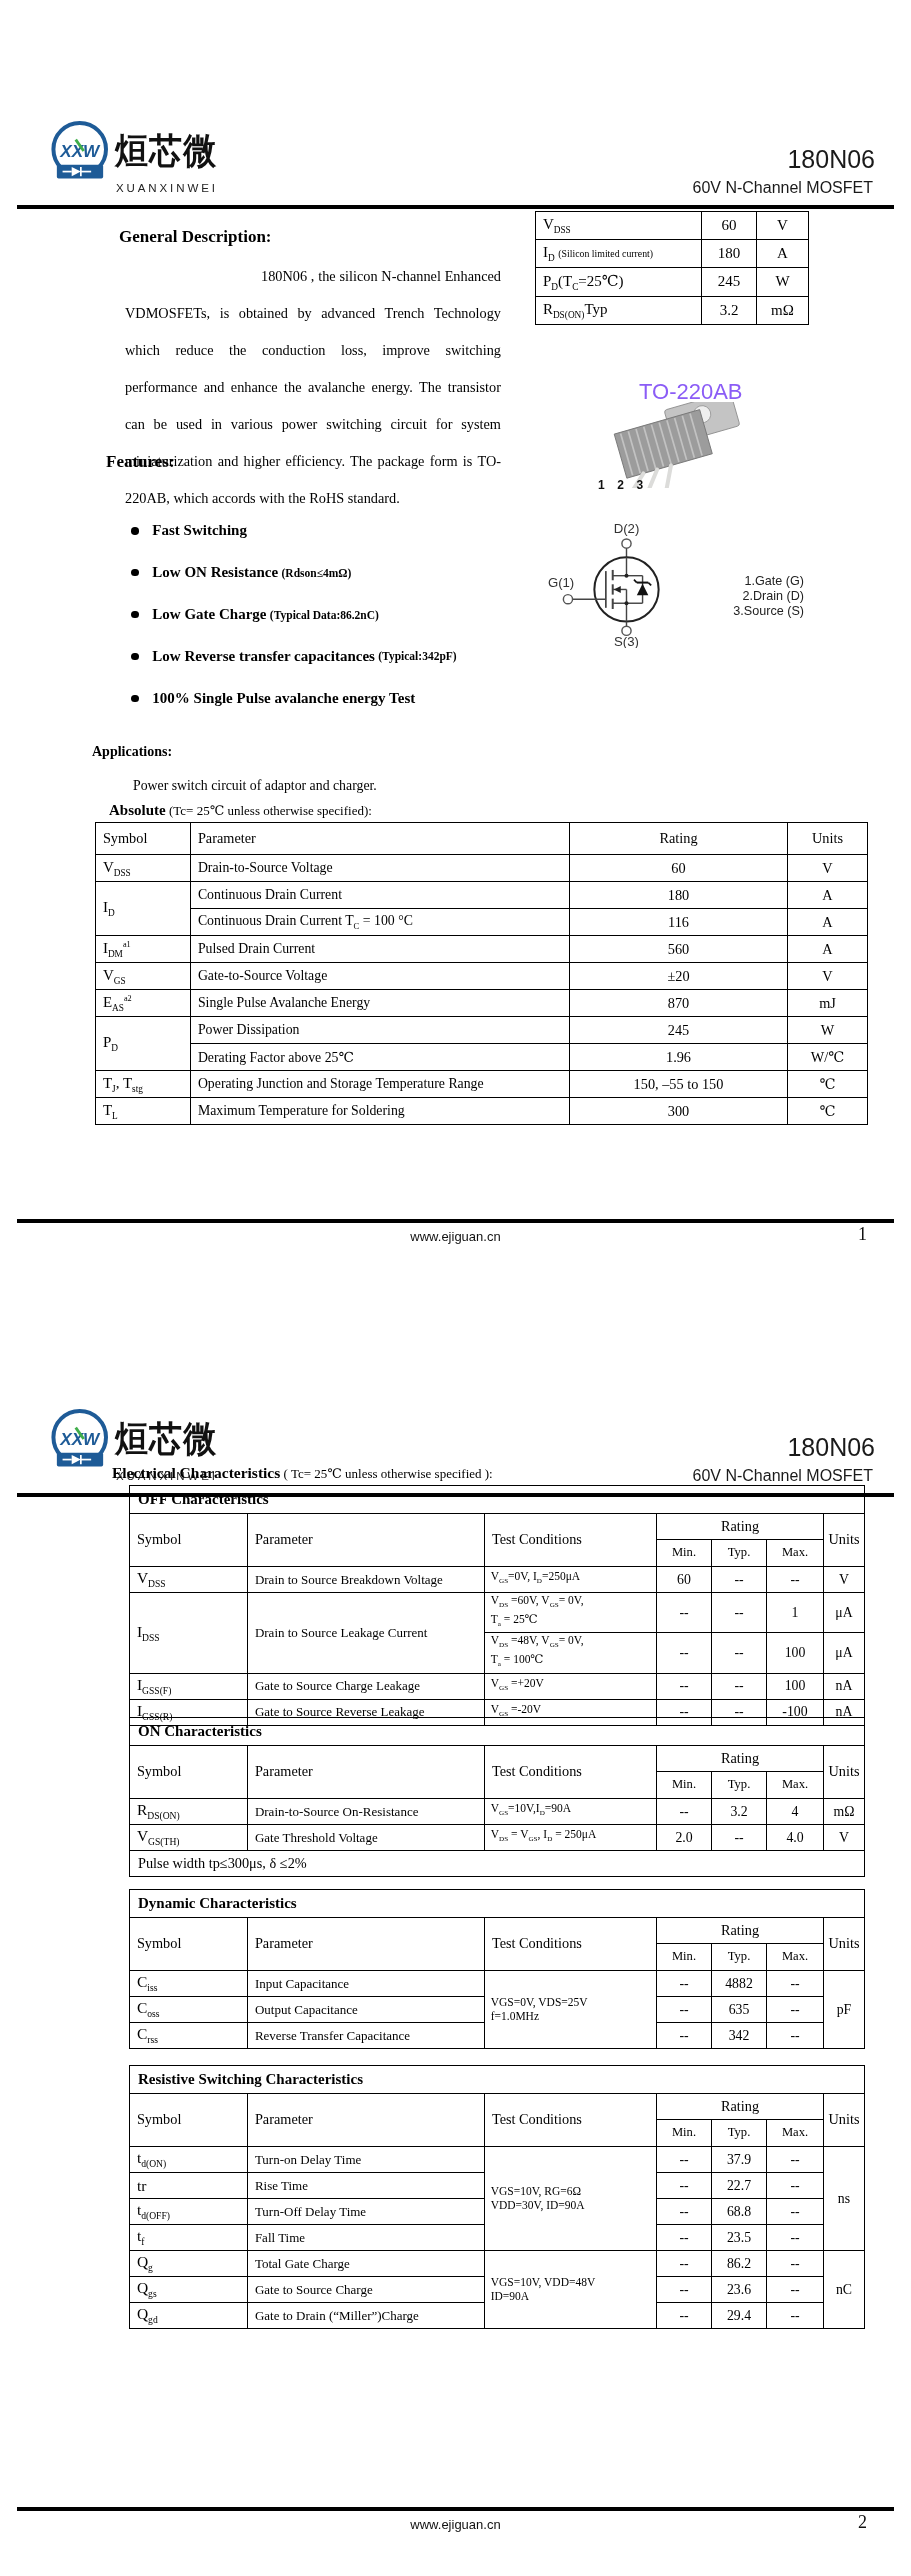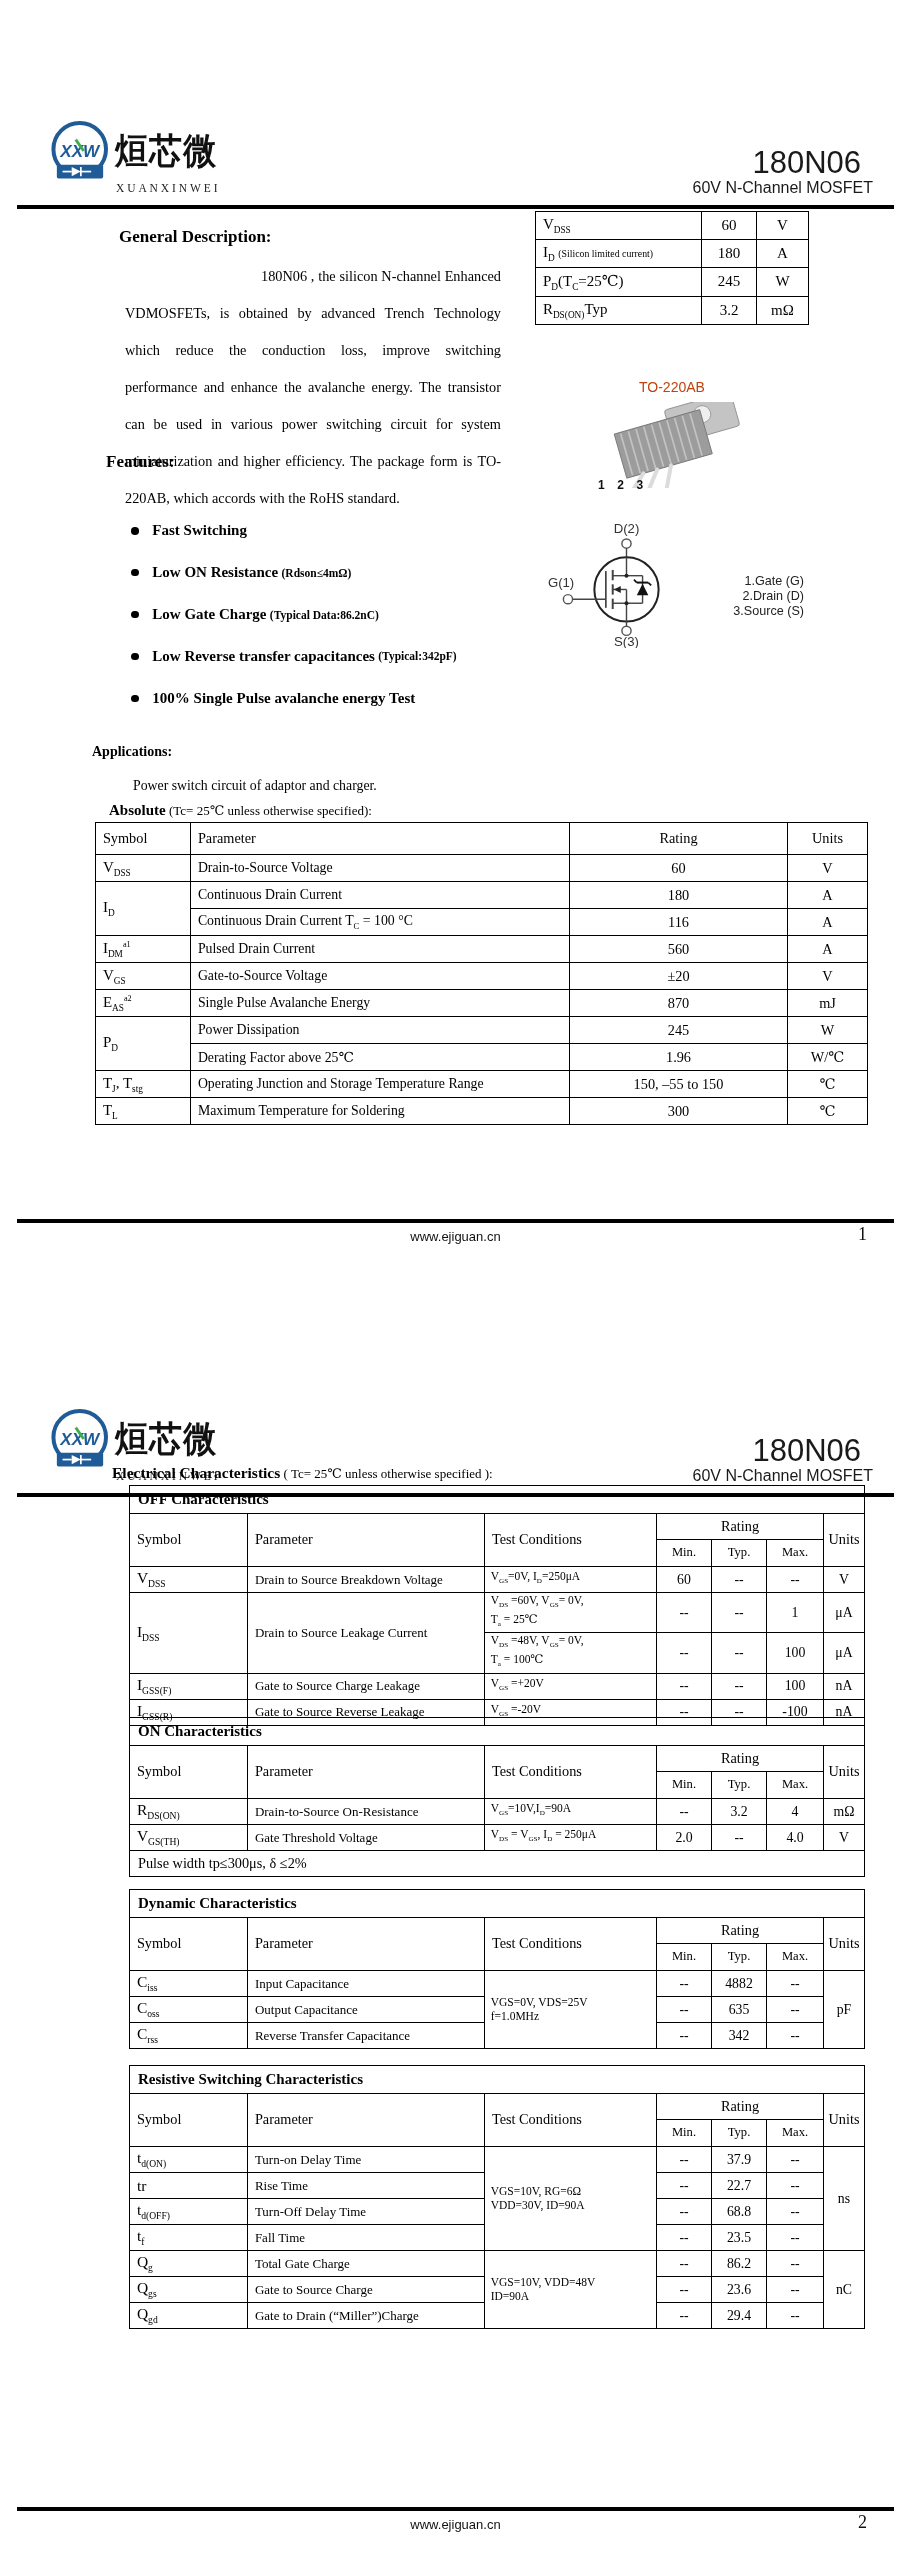--- a/index.html
+++ b/index.html
@@ -2,38 +2,38 @@
 <html style="font-size:9.2px"><head>
 <meta charset="utf-8">
 <style>
   html,body{margin:0;padding:0;background:#ffffff;}
   body{width:911px;font-family:"Liberation Serif","DejaVu Serif",serif;color:#000;}
   .page{position:relative;width:911px;height:1288px;background:#fff;overflow:hidden;}
   .abs-pos{position:absolute;}
 
   
   .logo-zh{position:absolute;left:115px;top:127px;font-family:"DejaVu Sans",sans-serif;font-weight:700;font-size:33px;letter-spacing:1.1px;color:#111;transform:scaleY(1.08);transform-origin:top left;}
-  .logo-en{position:absolute;left:116px;top:182px;font-family:Liberation Serif, serif;font-size:11.5px;letter-spacing:2.9px;color:#222;}
-  .part-number{position:absolute;right:50px;top:145px;font-family:"Liberation Sans","DejaVu Sans",sans-serif;font-size:31px;color:#1a1a1a;}
+  .logo-en{position:absolute;left:116px;top:182px;font-family:Liberation Sans, sans-serif;font-size:11.5px;letter-spacing:2.9px;color:#222;}
+  .part-number{position:absolute;right:36px;top:145px;font-family:"Liberation Sans","DejaVu Sans",sans-serif;font-size:25px;color:#1a1a1a;}
   .header-subtitle{position:absolute;right:38px;top:179px;font-family:"Liberation Sans","DejaVu Sans",sans-serif;font-size:16px;color:#1a1a1a;}
   .header-rule{position:absolute;left:17px;top:205px;width:877px;height:4px;background:#000;}
 
   
   .footer-rule{position:absolute;left:17px;top:1219px;width:877px;height:4px;background:#000;}
   .footer-url{position:absolute;left:0;top:1229px;width:100%;text-align:center;font-family:"Liberation Sans","DejaVu Sans",sans-serif;font-size:13px;color:#111;}
   .page-num{position:absolute;right:44px;top:1224px;font-size:18px;color:#111;}
 
   
   .gd-title{position:absolute;left:119px;top:227px;font-size:17px;font-weight:700;}
   .gd-body{position:absolute;left:125px;top:258px;width:376px;font-size:14.3px;line-height:37px;text-align:justify;text-indent:136px;}
   .sum-table{position:absolute;left:535px;top:211px;border-collapse:collapse;table-layout:fixed;border:1.7px solid #000;}
   .sum-table td{border:1.1px solid #000;height:26px;padding:0.6px 6.9px;font-size:15px;}
   .sum-table td.c{text-align:center;padding:0.6px 2.3px;}
   .sum-table .pnote{font-size:9.8px;}
-  .pkg-title{position:absolute;left:639px;top:379px;font-family:"Liberation Sans","DejaVu Sans",sans-serif;font-size:14px;color:#c2410c;}
+  .pkg-title{position:absolute;left:639px;top:379px;font-family:"Liberation Sans","DejaVu Sans",sans-serif;font-size:22px;color:#8b5cf6;}
   .pkg-fig{position:absolute;left:588px;top:402px;}
   .pkg-pins{position:absolute;left:598px;top:478px;font-family:"Liberation Sans","DejaVu Sans",sans-serif;font-weight:700;font-size:12px;letter-spacing:4.6px;color:#111;}
   .features-title{position:absolute;left:106px;top:452px;font-size:17px;font-weight:700;}
   .features-list{position:absolute;left:131px;top:521px;}
   .feature-item{display:flex;align-items:center;height:19.5px;margin-bottom:22.4px;}
   .bullet{width:7.5px;height:7.5px;border-radius:50%;background:#000;margin-right:13.8px;flex:none;}
   .feature-main{font-size:15px;font-weight:700;white-space:nowrap;}
   .feature-note{font-size:11.5px;font-weight:700;margin-left:3.4px;white-space:nowrap;}
   .mos-fig{position:absolute;left:545px;top:516px;}
   .pin-legend{position:absolute;left:709px;top:574px;width:95px;text-align:right;font-family:"Liberation Sans","DejaVu Sans",sans-serif;font-size:12.6px;line-height:15px;color:#222;}

